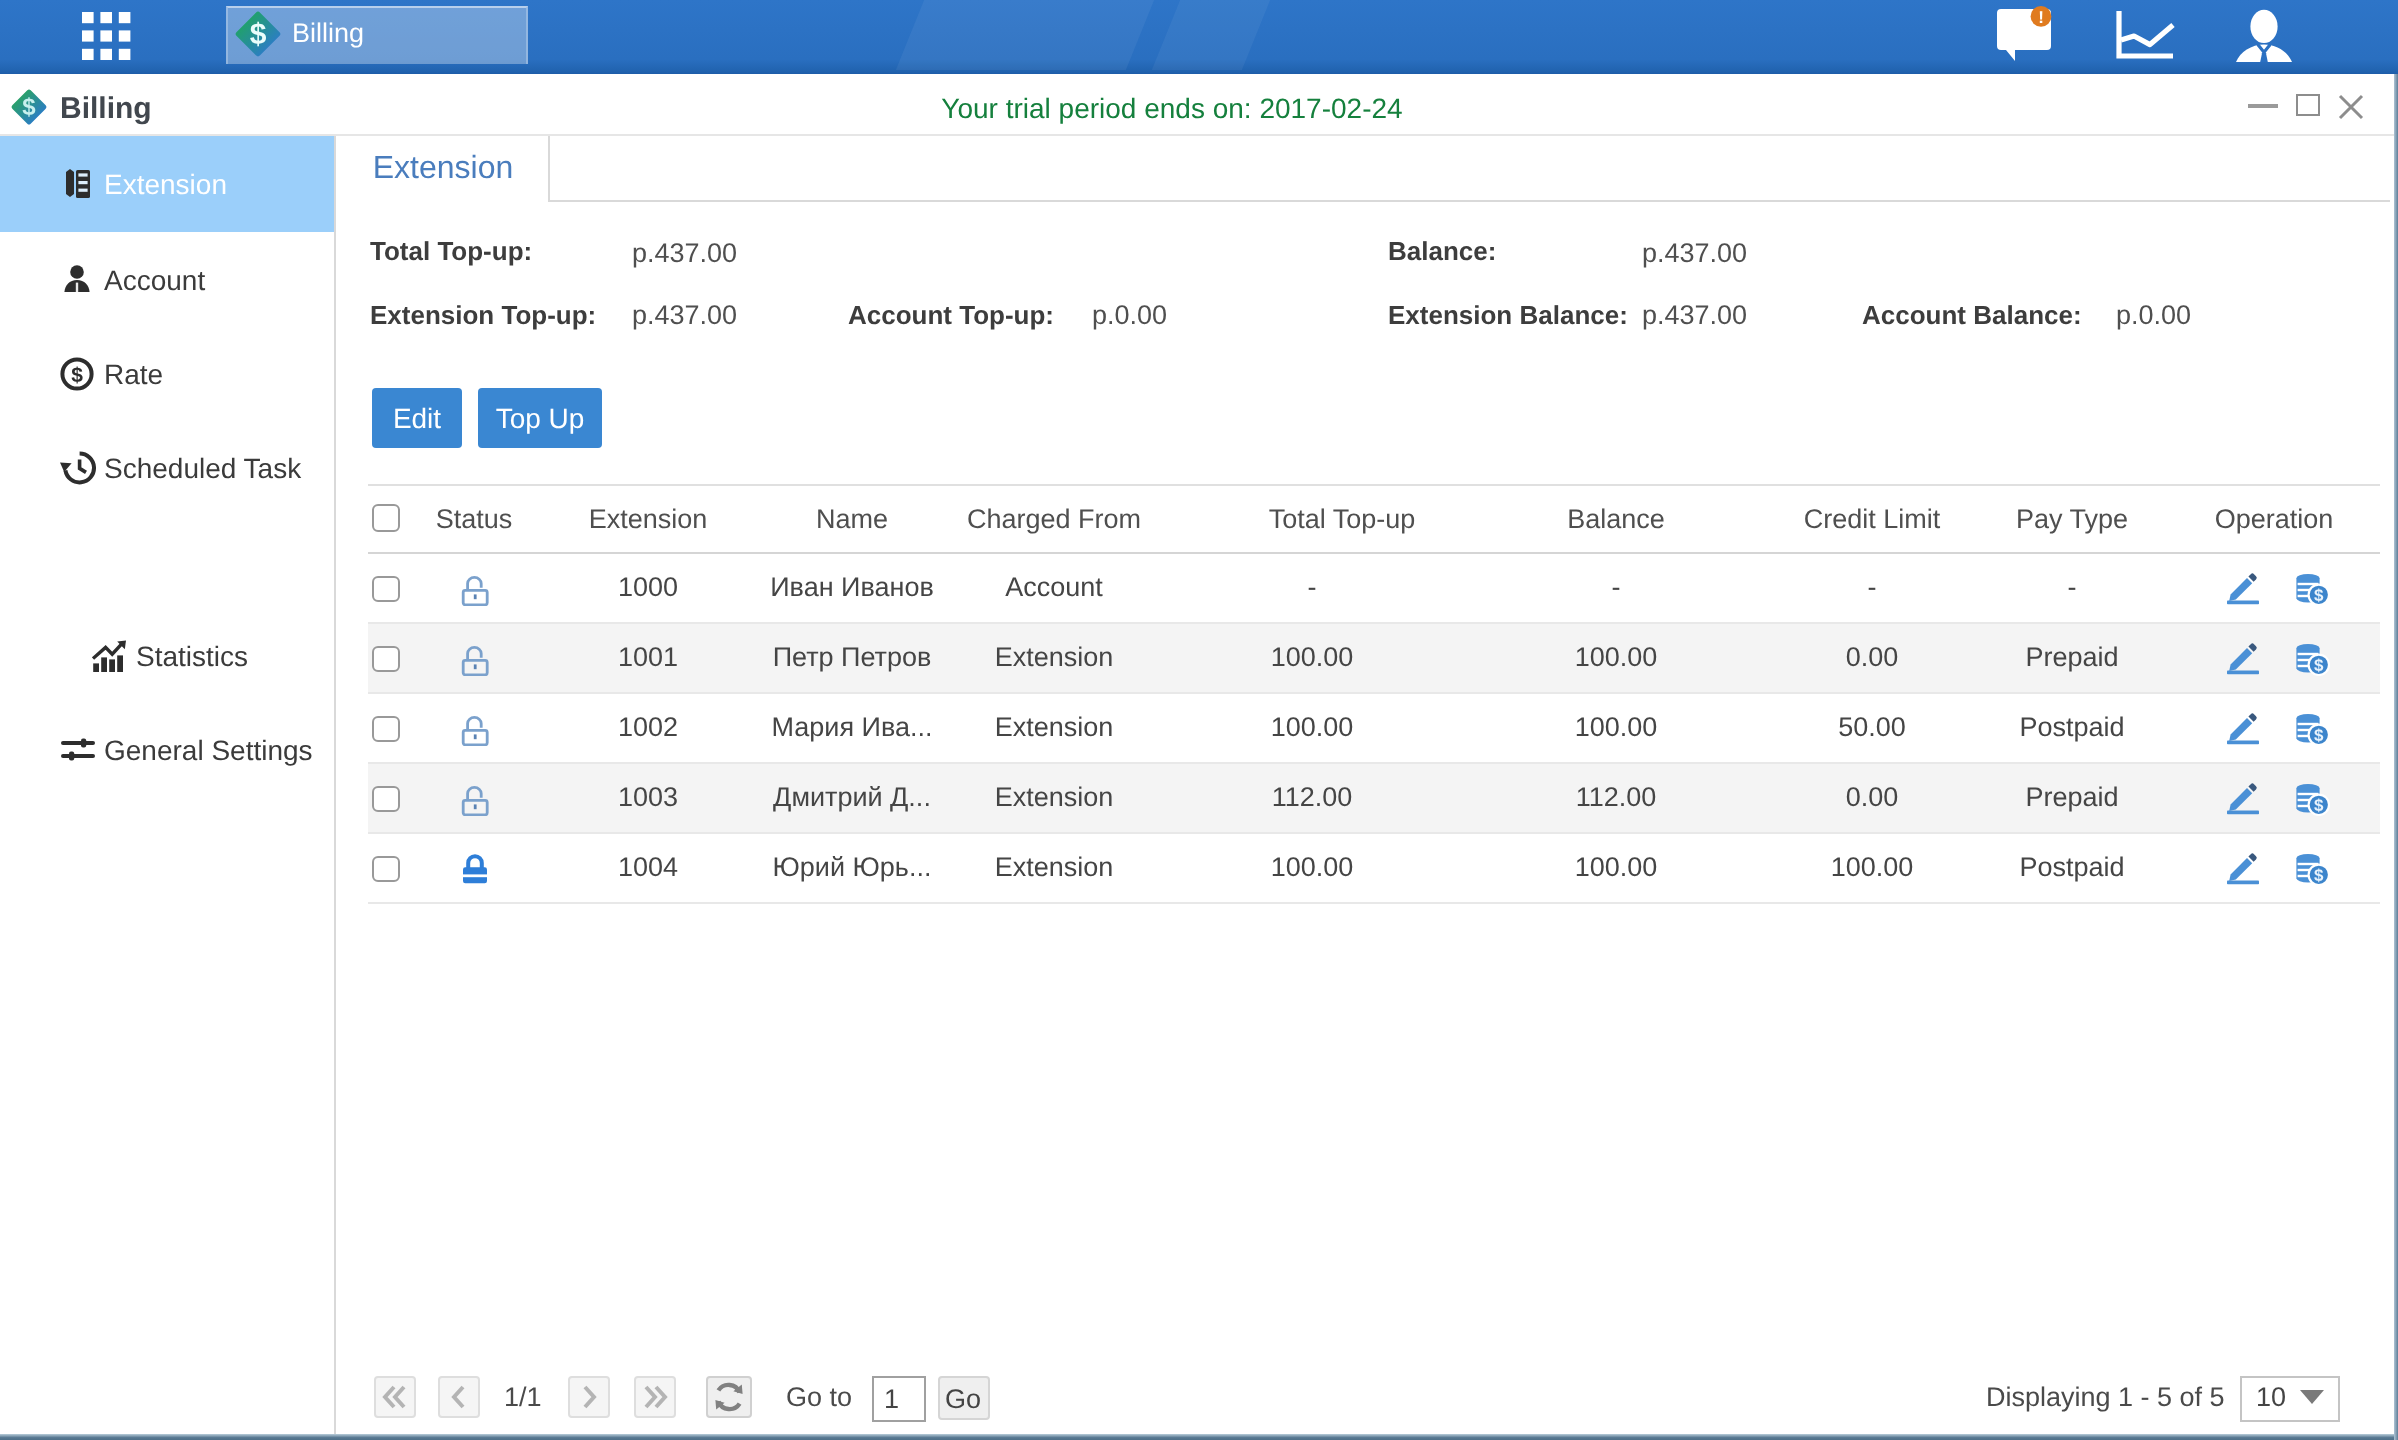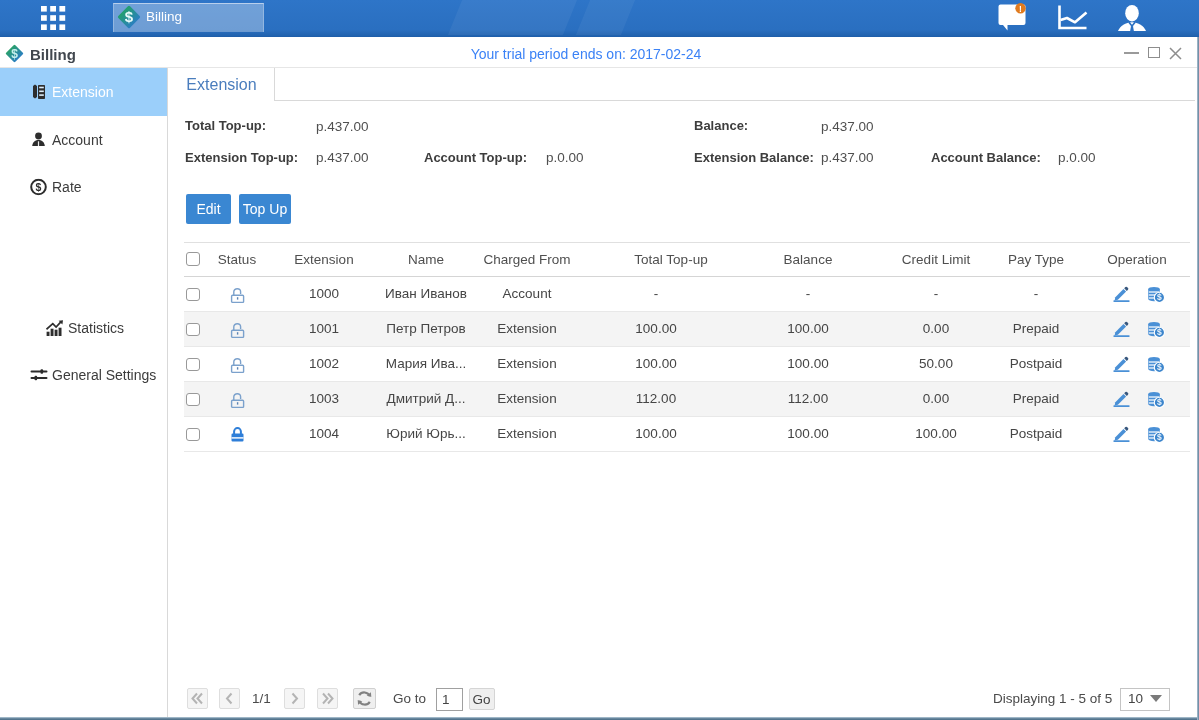--- a/index.html
+++ b/index.html
@@ -8,21 +8,21 @@
 #page { position:relative; width:1199px; height:720px; }
 
 
 #topbar { left:0; top:0; width:1199px; height:37px;
   background:linear-gradient(180deg,#2e75c8 0%,#2a6fc0 80%,#2062ae 97%,#1d5ca8 100%); }
 .tabtext { left:146px; top:9px; font-size:13.5px; color:#fff; }
 
 
 #titlebar { left:0; top:37px; width:1199px; height:31px; background:#fff; border-bottom:1px solid #e6e6e6; }
 #apptitle { left:30px; top:45.5px; font-size:15px; font-weight:bold; color:#41474e; }
-#trial { left:0; top:46px; width:1172px; text-align:center; font-size:14px; color:#3b82f6; }
+#trial { left:0; top:46px; width:1172px; text-align:center; font-size:14px; color:#15803d; }
 
 
 #sidebar { left:0; top:68px; width:168px; height:649px; background:#fff; border-right:1px solid #d9d9d9; }
 #sidesel { left:0; top:68px; width:167px; height:48px; background:#9bcffa; }
 .sitem { position:absolute; left:0; width:167px; height:47px; }
 .sitem .txt { position:absolute; left:52px; top:50%; transform:translateY(-50%); font-size:14px; color:#3b3b3b; }
 .sitem svg { position:absolute; left:30px; top:50%; transform:translateY(-50%); }
 #selitem .txt { color:#fff; }
 #acttab { left:168px; top:68px; width:107px; height:33px; background:#fff; border-right:1px solid #d9d9d9; }
 #acttab span { position:absolute; left:0; width:107px; top:7.5px; text-align:center; font-size:16px; color:#4a7dbd; }
@@ -145,20 +145,28 @@
     </svg>
     <span class="txt">Account</span>
   </div>
   <div class="sitem" style="top:163px;">
     <svg width="17" height="17" viewBox="0 0 17 17">
       <circle cx="8.5" cy="8.5" r="7.3" fill="none" stroke="#2d2d2d" stroke-width="2"></circle>
       <text x="8.5" y="12.4" font-size="10.5" font-weight="bold" fill="#2d2d2d" text-anchor="middle" font-family="Liberation Sans">$</text>
     </svg>
     <span class="txt">Rate</span>
   </div>
+  <div class="sitem" style="top:210px;">
+    <svg width="18" height="17" viewBox="0 0 18 17">
+      <path d="M9.8 1.3 a7.2 7.2 0 1 1 -7.1 8.4" fill="none" stroke="#2d2d2d" stroke-width="2"></path>
+      <path d="M0 5.7 l5.8 0.4 l-3.7 4.4 z" fill="#2d2d2d"></path>
+      <path d="M9.8 4.2 v4.5 l3.2 2" fill="none" stroke="#2d2d2d" stroke-width="1.8"></path>
+    </svg>
+    <span class="txt">Scheduled Task</span>
+  </div>
   <div class="sitem" style="top:304px;margin-left:16px;">
     <svg width="18" height="17" viewBox="0 0 18 17">
       <g fill="#2d2d2d">
         <rect x="0.6" y="12.2" width="2.9" height="4.3"></rect>
         <rect x="4.6" y="9.2" width="2.9" height="7.3"></rect>
         <rect x="8.6" y="10.2" width="2.9" height="6.3"></rect>
         <rect x="12.6" y="8.2" width="2.9" height="8.3"></rect>
         <path d="M0.5 9.8 l6.3 -5.6 l3.3 3.4 l5 -5.4" stroke="#2d2d2d" stroke-width="1.7" fill="none"></path>
         <path d="M12.6 1.2 l4.4 -0.5 l-0.6 4.4 z"></path>
       </g>
@@ -190,21 +198,21 @@
   <div class="abs lbl" style="left:185px;top:149.5px;">Extension Top-up:</div>
   <div class="abs val" style="left:316px;top:150px;">p.437.00</div>
   <div class="abs lbl" style="left:424px;top:149.5px;">Account Top-up:</div>
   <div class="abs val" style="left:546px;top:150px;">p.0.00</div>
   <div class="abs lbl" style="left:694px;top:149.5px;">Extension Balance:</div>
   <div class="abs val" style="left:821px;top:150px;">p.437.00</div>
   <div class="abs lbl" style="left:931px;top:149.5px;">Account Balance:</div>
   <div class="abs val" style="left:1058px;top:150px;">p.0.00</div>
 
   <div class="btn" style="left:186px;width:45px;">Edit</div>
-  <div class="btn" style="left:239px;width:52px;">Top Up</div>
+  <div class="btn" style="left:239px;width:62px;">Top Up</div>
 
   <div class="abs rline" style="top:242px;background:#e0e0e0;"></div>
   <div class="abs cbx" style="left:186px;top:252px;"></div>
   <div class="abs hdr cc" style="left:237px;top:252px;">Status</div>
   <div class="abs hdr cc" style="left:324px;top:252px;">Extension</div>
   <div class="abs hdr cc" style="left:426px;top:252px;">Name</div>
   <div class="abs hdr cc" style="left:527px;top:252px;">Charged From</div>
   <div class="abs hdr cc" style="left:656px;top:252px;margin-left:15px;">Total Top-up</div>
   <div class="abs hdr cc" style="left:808px;top:252px;">Balance</div>
   <div class="abs hdr cc" style="left:936px;top:252px;">Credit Limit</div>

